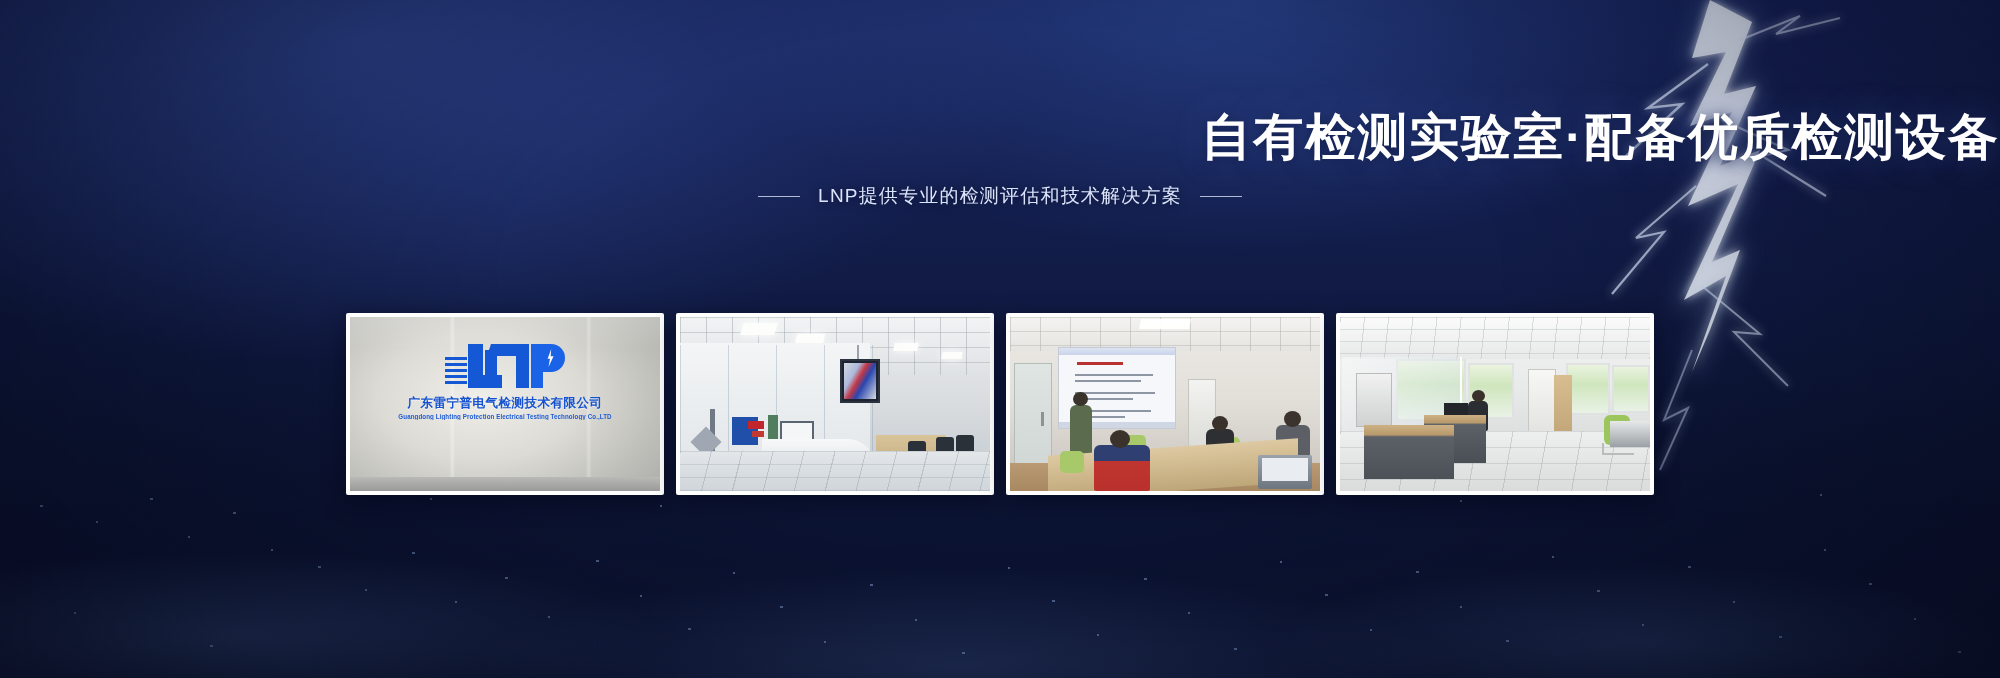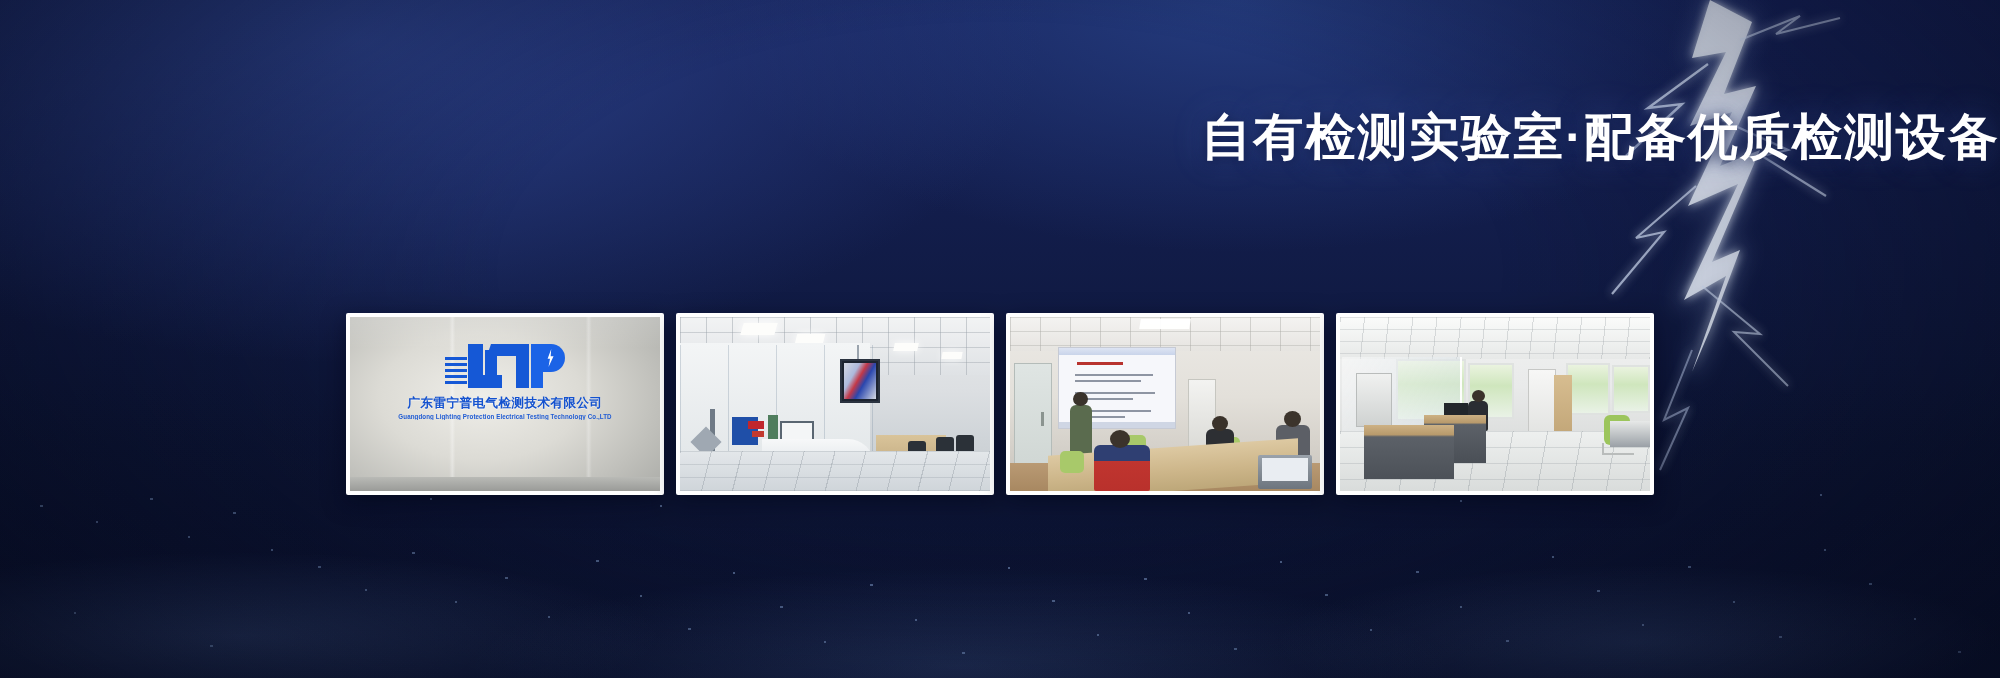--- a/index.html
+++ b/index.html
@@ -311,20 +311,25 @@
         <path d="M452 350 L424 420 L448 408 L420 470" fill="none" stroke="#cfe0ff" stroke-width="2" opacity="0.5"></path>
         <path d="M500 40 L560 16 L536 34 L600 18" fill="none" stroke="#dbe8ff" stroke-width="2" opacity="0.6"></path>
       </g>
     </svg>
   </div>
 
   <div class="bg-vignette"></div>
 
   <div class="copy">
     <div class="headline">自有检测实验室·配备优质检测设备</div>
+    <div class="subwrap">
+      <span class="rule"></span>
+      <span class="subline">LNP提供专业的检测评估和技术解决方案</span>
+      <span class="rule"></span>
+    </div>
   </div>
 
   <div class="strip">
 
     <div class="shot">
       <div class="shot-inner p1">
         <div class="glasslines"></div>
         <div class="logo">
           <span class="lbars">
             <i></i>

